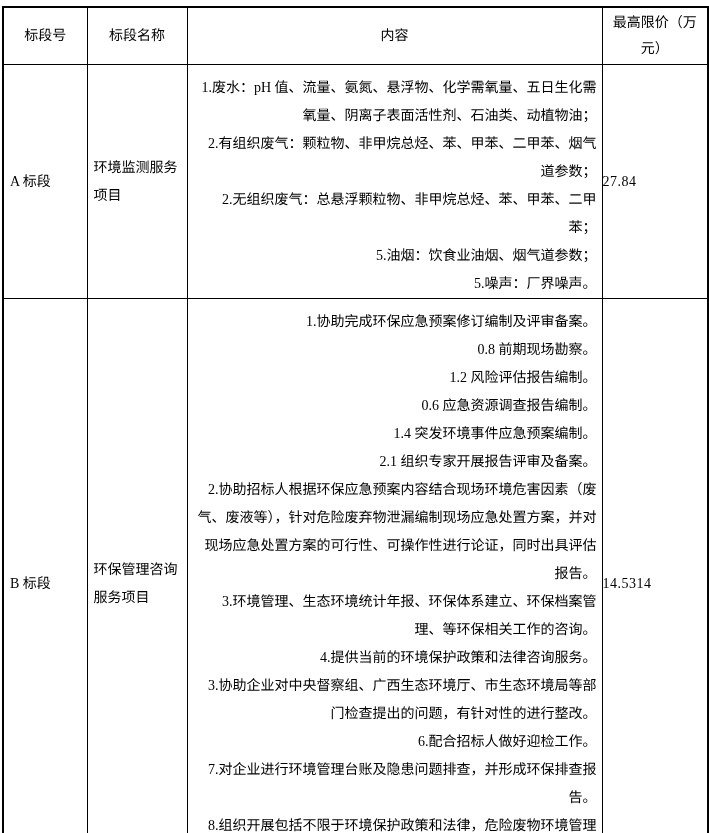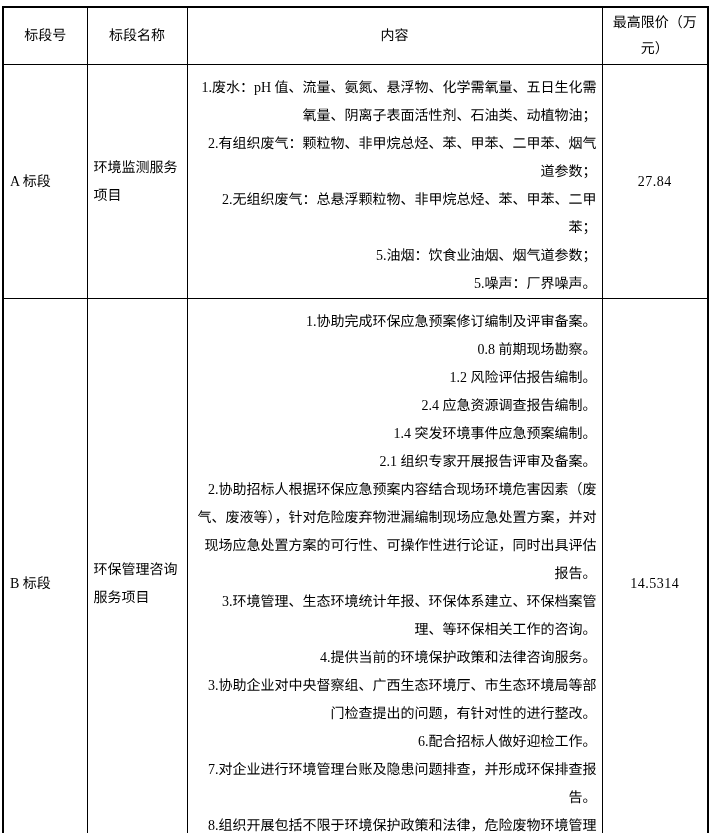--- a/index.html
+++ b/index.html
@@ -37,21 +37,21 @@
   }
   td {
     padding: 0;
   }
   .c-id, .c-name {
     vertical-align: middle;
     line-height: 28px;
     padding: 0 6px;
   }
   .c-price {
-    text-align: center;
+    text-align: left;
     vertical-align: middle;
     letter-spacing: 0.5px;
   }
   .c-content {
     vertical-align: top;
     text-align: right;
     padding: 9px 5px 0 7px;
     line-height: 28px;
   }
   .c-content p {
@@ -91,21 +91,21 @@
       </td>
       <td class="c-price">27.84</td>
     </tr>
     <tr class="row-b">
       <td class="c-id">B 标段</td>
       <td class="c-name">环保管理咨询服务项目</td>
       <td class="c-content">
         <p>1.协助完成环保应急预案修订编制及评审备案。</p>
         <p>0.8 前期现场勘察。</p>
         <p>1.2 风险评估报告编制。</p>
-        <p>2.4 应急资源调查报告编制。</p>
+        <p>0.6 应急资源调查报告编制。</p>
         <p>1.4 突发环境事件应急预案编制。</p>
         <p>2.1 组织专家开展报告评审及备案。</p>
         <p>2.协助招标人根据环保应急预案内容结合现场环境危害因素（废气、废液等），针对危险废弃物泄漏编制现场应急处置方案，并对现场应急处置方案的可行性、可操作性进行论证，同时出具评估报告。</p>
         <p>3.环境管理、生态环境统计年报、环保体系建立、环保档案管理、等环保相关工作的咨询。</p>
         <p>4.提供当前的环境保护政策和法律咨询服务。</p>
         <p>3.协助企业对中央督察组、广西生态环境厅、市生态环境局等部门检查提出的问题，有针对性的进行整改。</p>
         <p>6.配合招标人做好迎检工作。</p>
         <p>7.对企业进行环境管理台账及隐患问题排查，并形成环保排查报告。</p>
         <p>8.组织开展包括不限于环境保护政策和法律，危险废物环境管理知识等培训。</p>
       </td>

